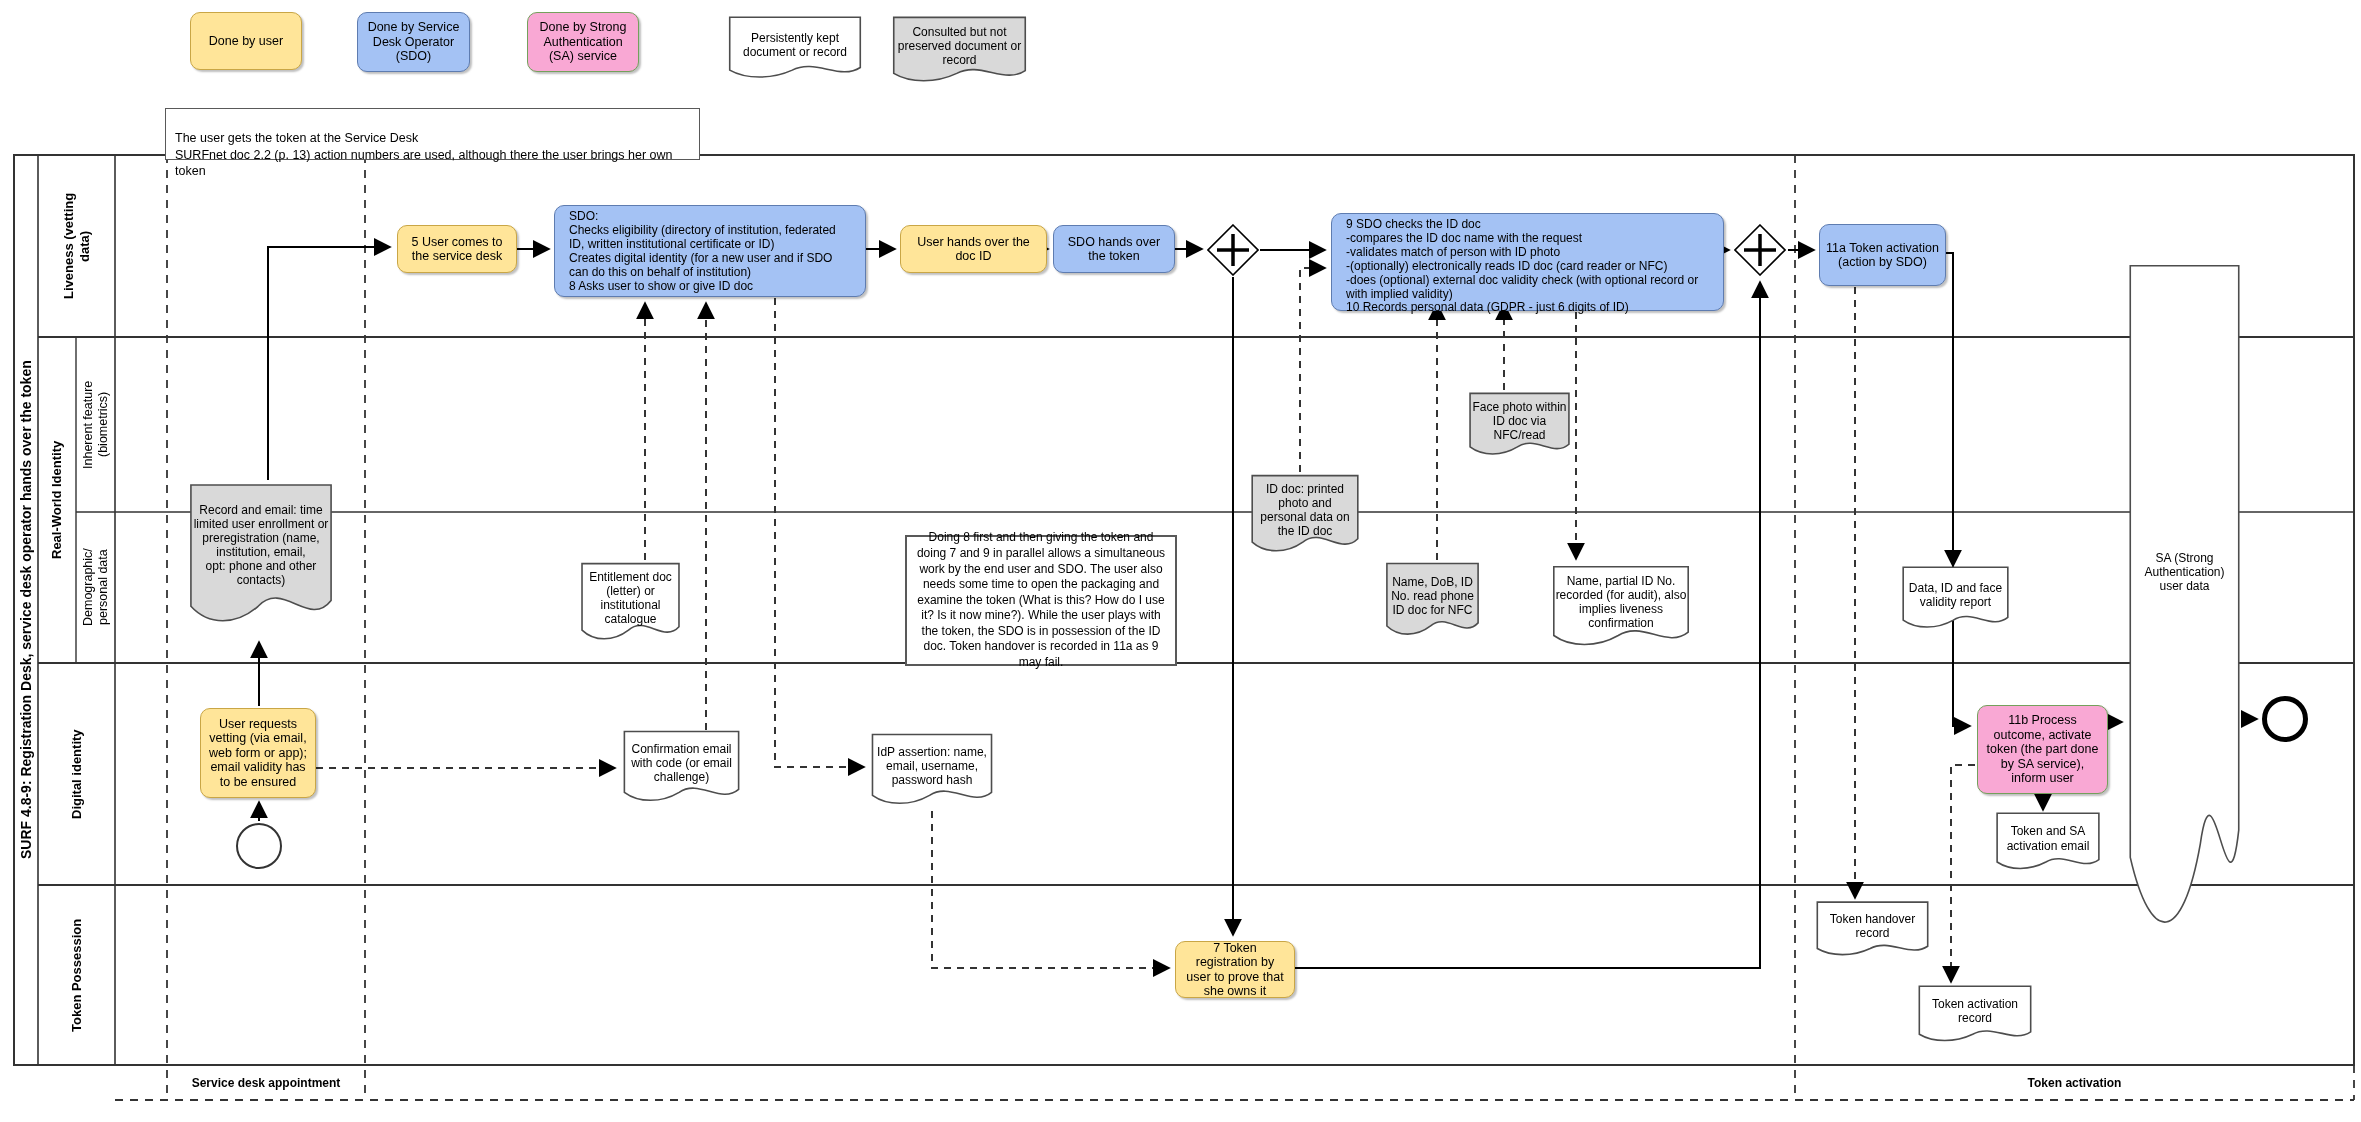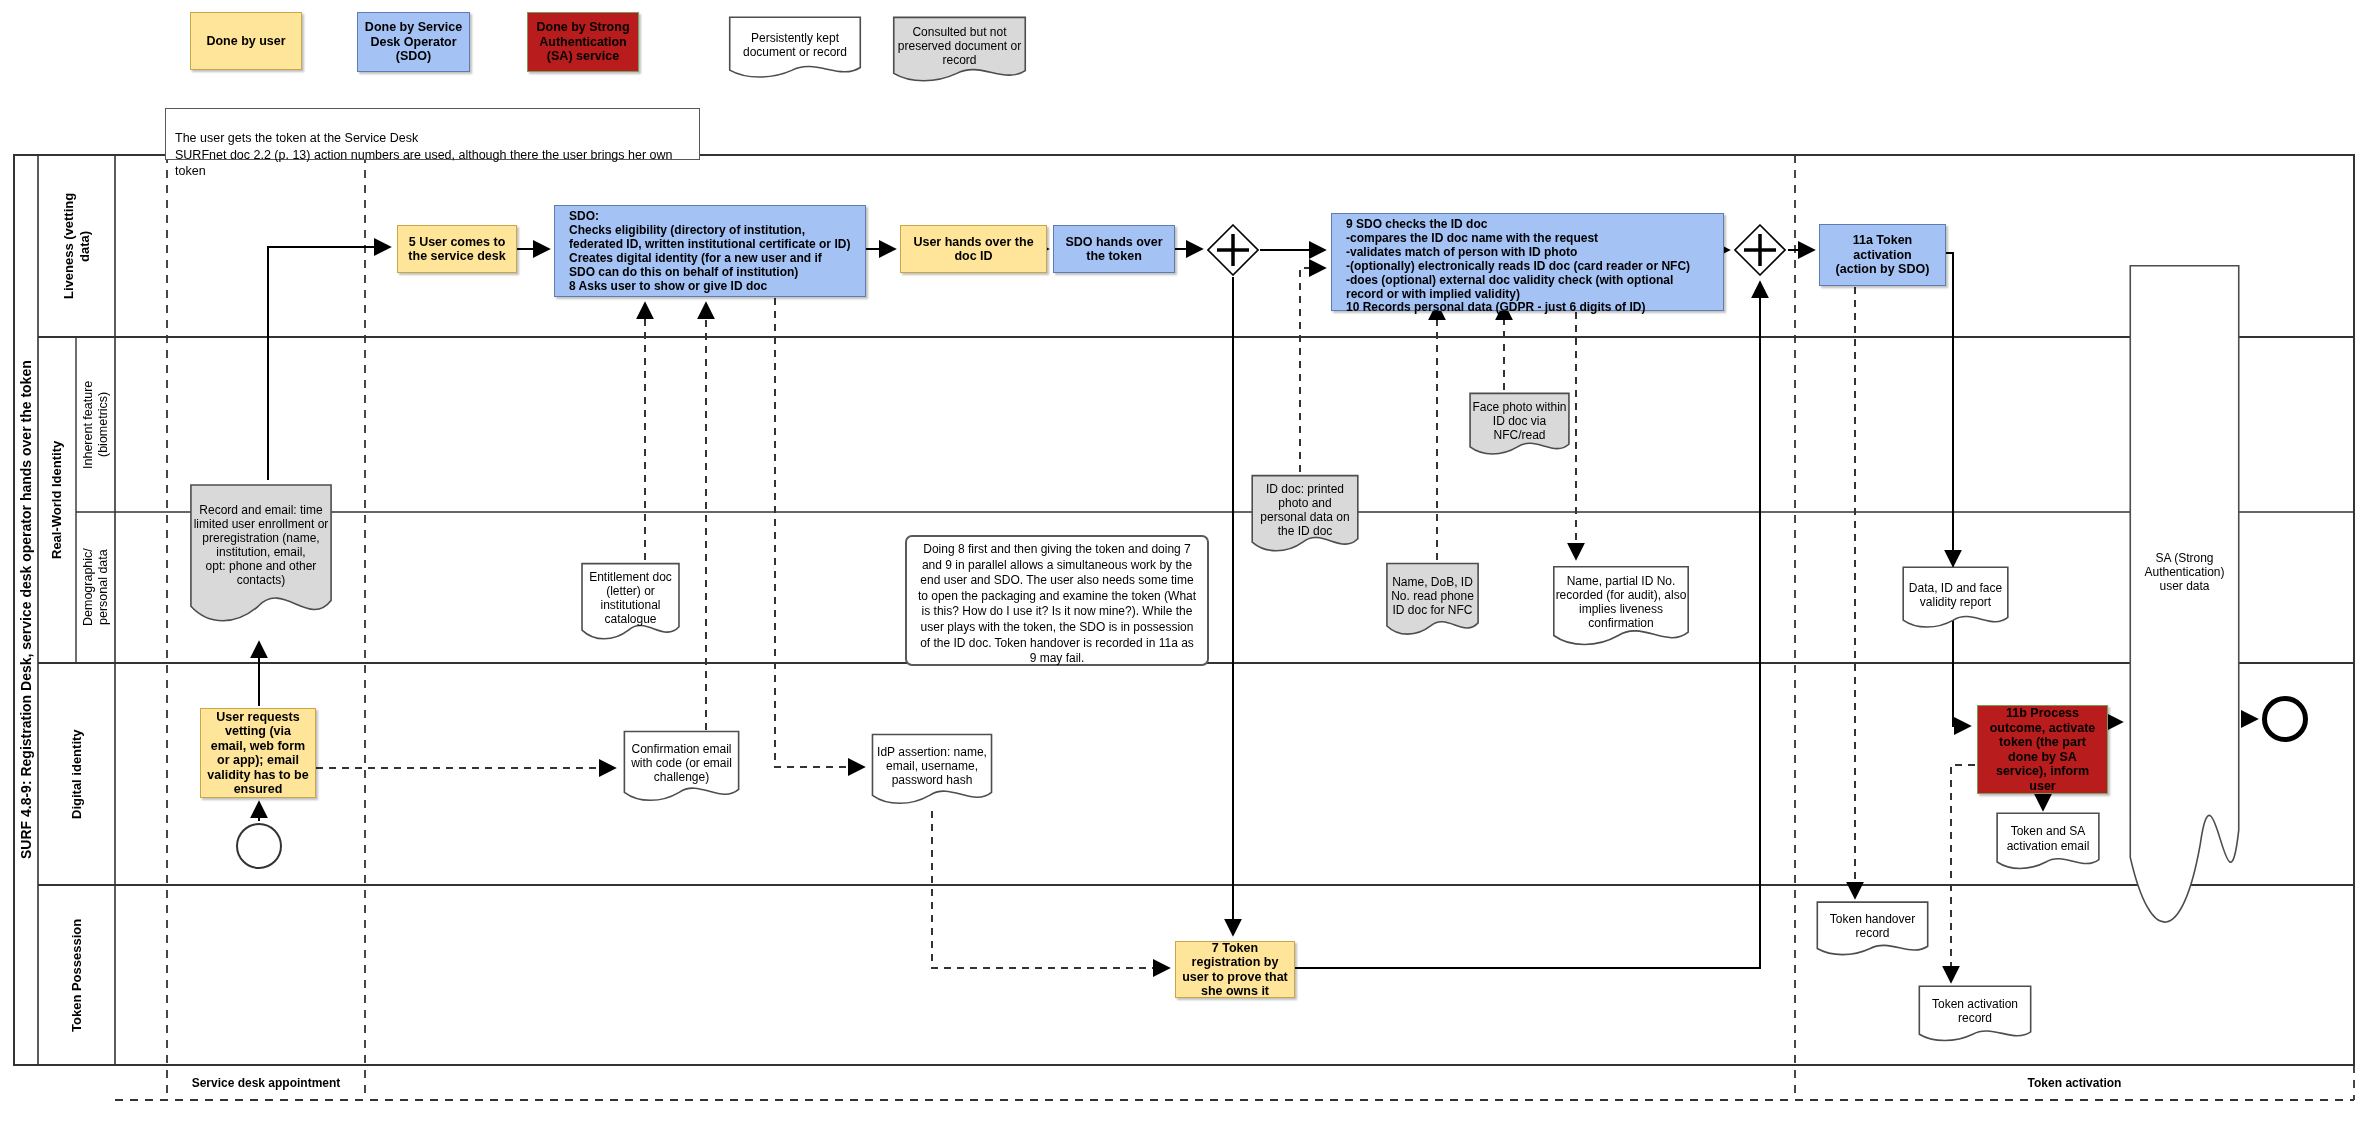--- a/index.html
+++ b/index.html
@@ -1,26 +1,26 @@
 <!DOCTYPE html>
 <html><head>
 <meta charset="utf-8">
 <style>
   html,body{margin:0;padding:0;background:#fff;}
   body{width:2361px;height:1122px;position:relative;font-family:"Liberation Sans",sans-serif;color:#000;}
   #stage{position:absolute;inset:0;width:2361px;height:1122px;}
   svg.layer{position:absolute;left:0;top:0;width:2361px;height:1122px;pointer-events:none;}
-  .task{position:absolute;box-sizing:border-box;border-radius:0;border:1.5px solid #666;
+  .task{position:absolute;box-sizing:border-box;border-radius:10px;border:1.5px solid #666;
         display:flex;align-items:center;justify-content:center;text-align:center;
         font-size:12.5px;line-height:1.16;padding:3px 6px;white-space:pre-line;
-        box-shadow:2px 2px 2px rgba(0,0,0,0.25);font-weight:bold;}
+        box-shadow:2px 2px 2px rgba(0,0,0,0.25);}
   .task.left{align-items:flex-start;justify-content:flex-start;text-align:left;padding:4px 14px;}
   .fill-user{background:#FFE599;border-color:#C9A646;}
   .fill-sdo{background:#A4C2F4;border-color:#5E7CB0;}
-  .fill-sa{background:#b91c1c;border-color:#74A05C;}
+  .fill-sa{background:#f9a8d4;border-color:#74A05C;}
   .doc{position:absolute;box-sizing:border-box;}
   .doc svg{position:absolute;inset:0;width:100%;height:100%;overflow:visible;}
   .doc path{stroke:#4D4D4D;stroke-width:1.6;vector-effect:non-scaling-stroke;}
   .doc.gray path{fill:#D9D9D9;}
   .doc.white path{fill:#FFFFFF;}
   .doc-text{position:absolute;left:4px;right:4px;top:2px;bottom:16%;display:flex;
             align-items:center;justify-content:center;text-align:center;
             font-size:12px;line-height:1.18;white-space:pre-line;}
   .notebox{position:absolute;box-sizing:border-box;border:1.6px solid #595959;background:#fff;
            font-size:12.5px;line-height:1.3;padding:5px 9px;}
@@ -287,17 +287,17 @@
     <div class="doc-text">Token activation record</div>
   </div>
 
   <div class="doc white" style="left:2128px;top:259px;width:113px;height:680px;">
     <svg viewBox="0 0 100 100" preserveAspectRatio="none">
       <path d="M2,1 H98 V84 C88,99 76,72 64,86 C48,101 20,101 2,88 Z"></path>
       </svg>
     <div class="doc-text" style="align-items:flex-start;padding-top:290px;bottom:30%;">SA (Strong Authentication) user data</div>
   </div>
 
-  <div class="notebox" style="left:905px;top:535px;width:304px;height:131px;display:flex;justify-content:center;text-align:center;font-size:12px;border-width:2px;border-radius:7px;">
+  <div class="notebox" style="left:905px;top:535px;width:272px;height:131px;display:flex;align-items:center;justify-content:center;text-align:center;font-size:12px;border-width:2px;">
     <span>Doing 8 first and then giving the token and doing 7 and 9 in parallel allows a simultaneous work by the end user and SDO. The user also needs some time to open the packaging and examine the token (What is this? How do I use it? Is it now mine?). While the user plays with the token, the SDO is in possession of the ID doc. Token handover is recorded in 11a as 9 may fail.</span>
   </div>
 
 </div>
 
 </body></html>

